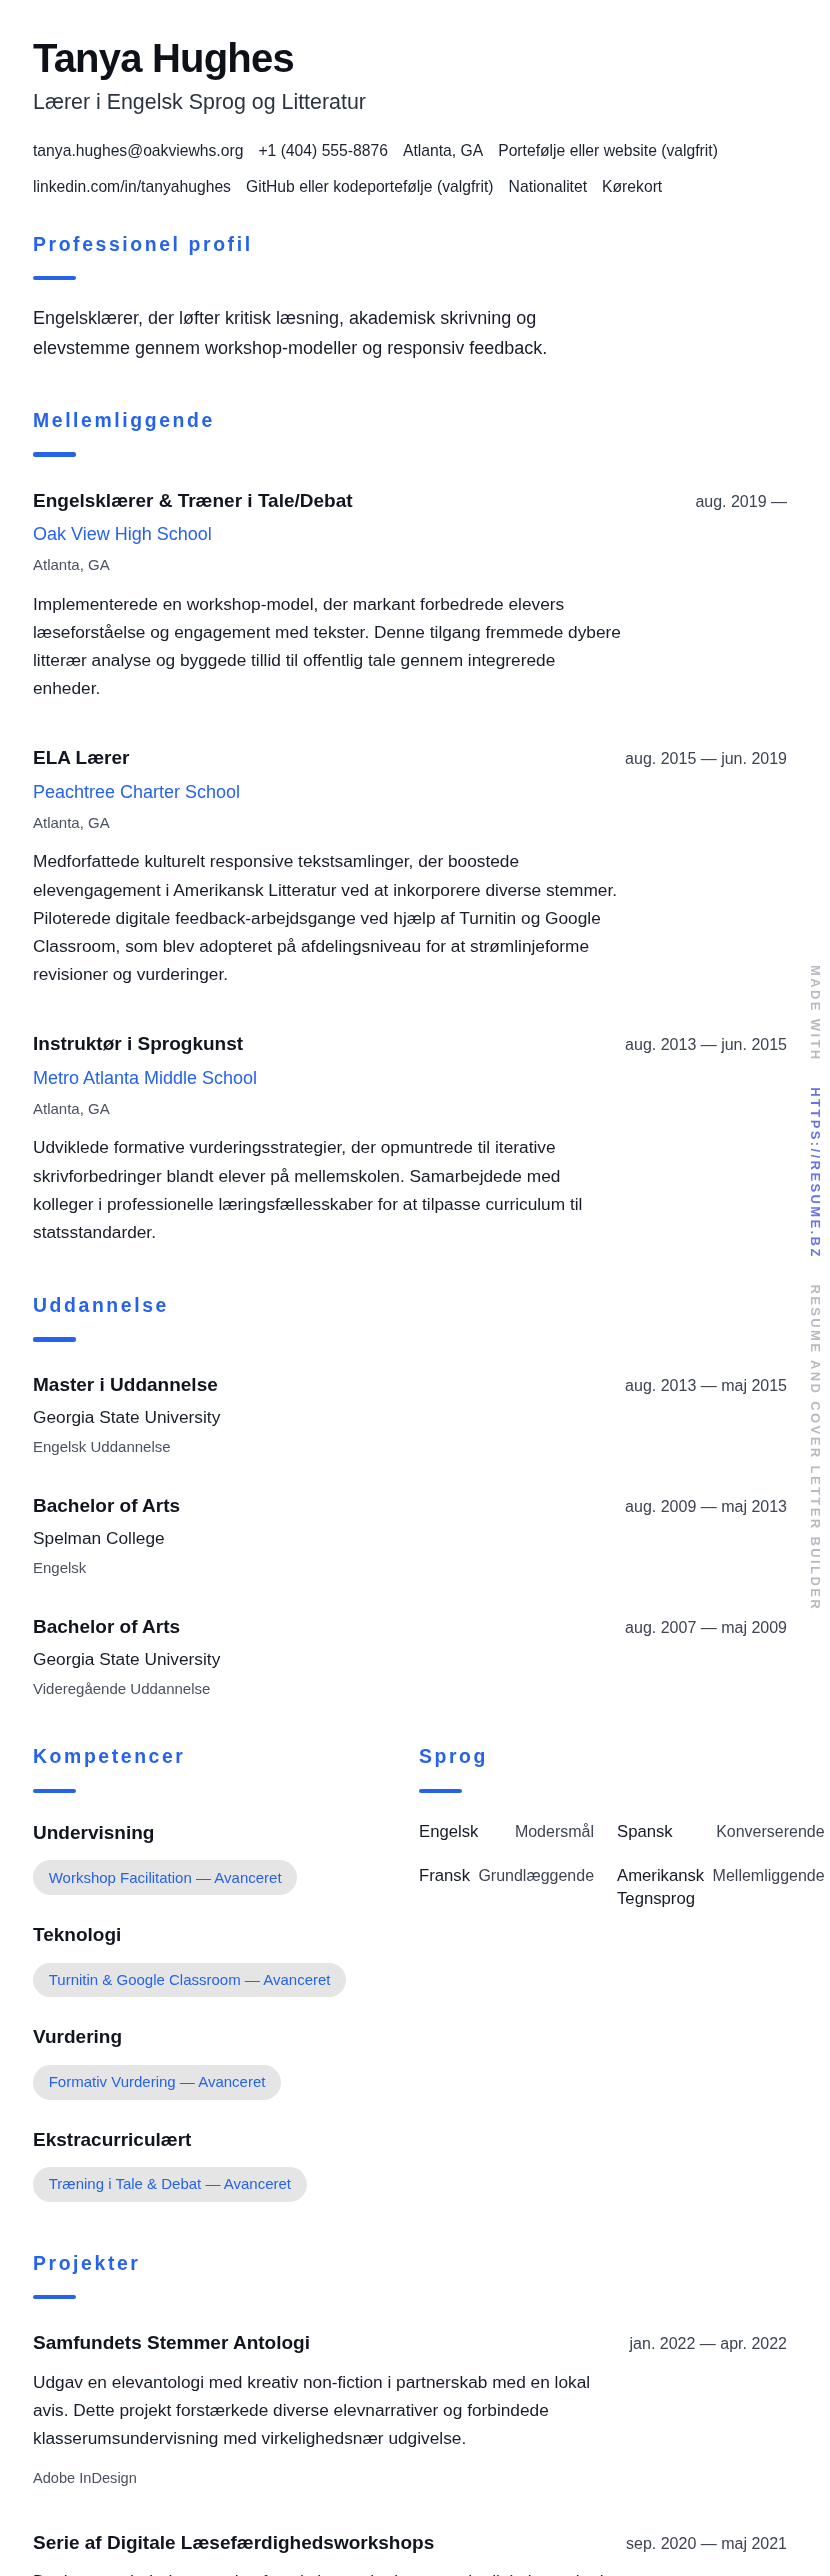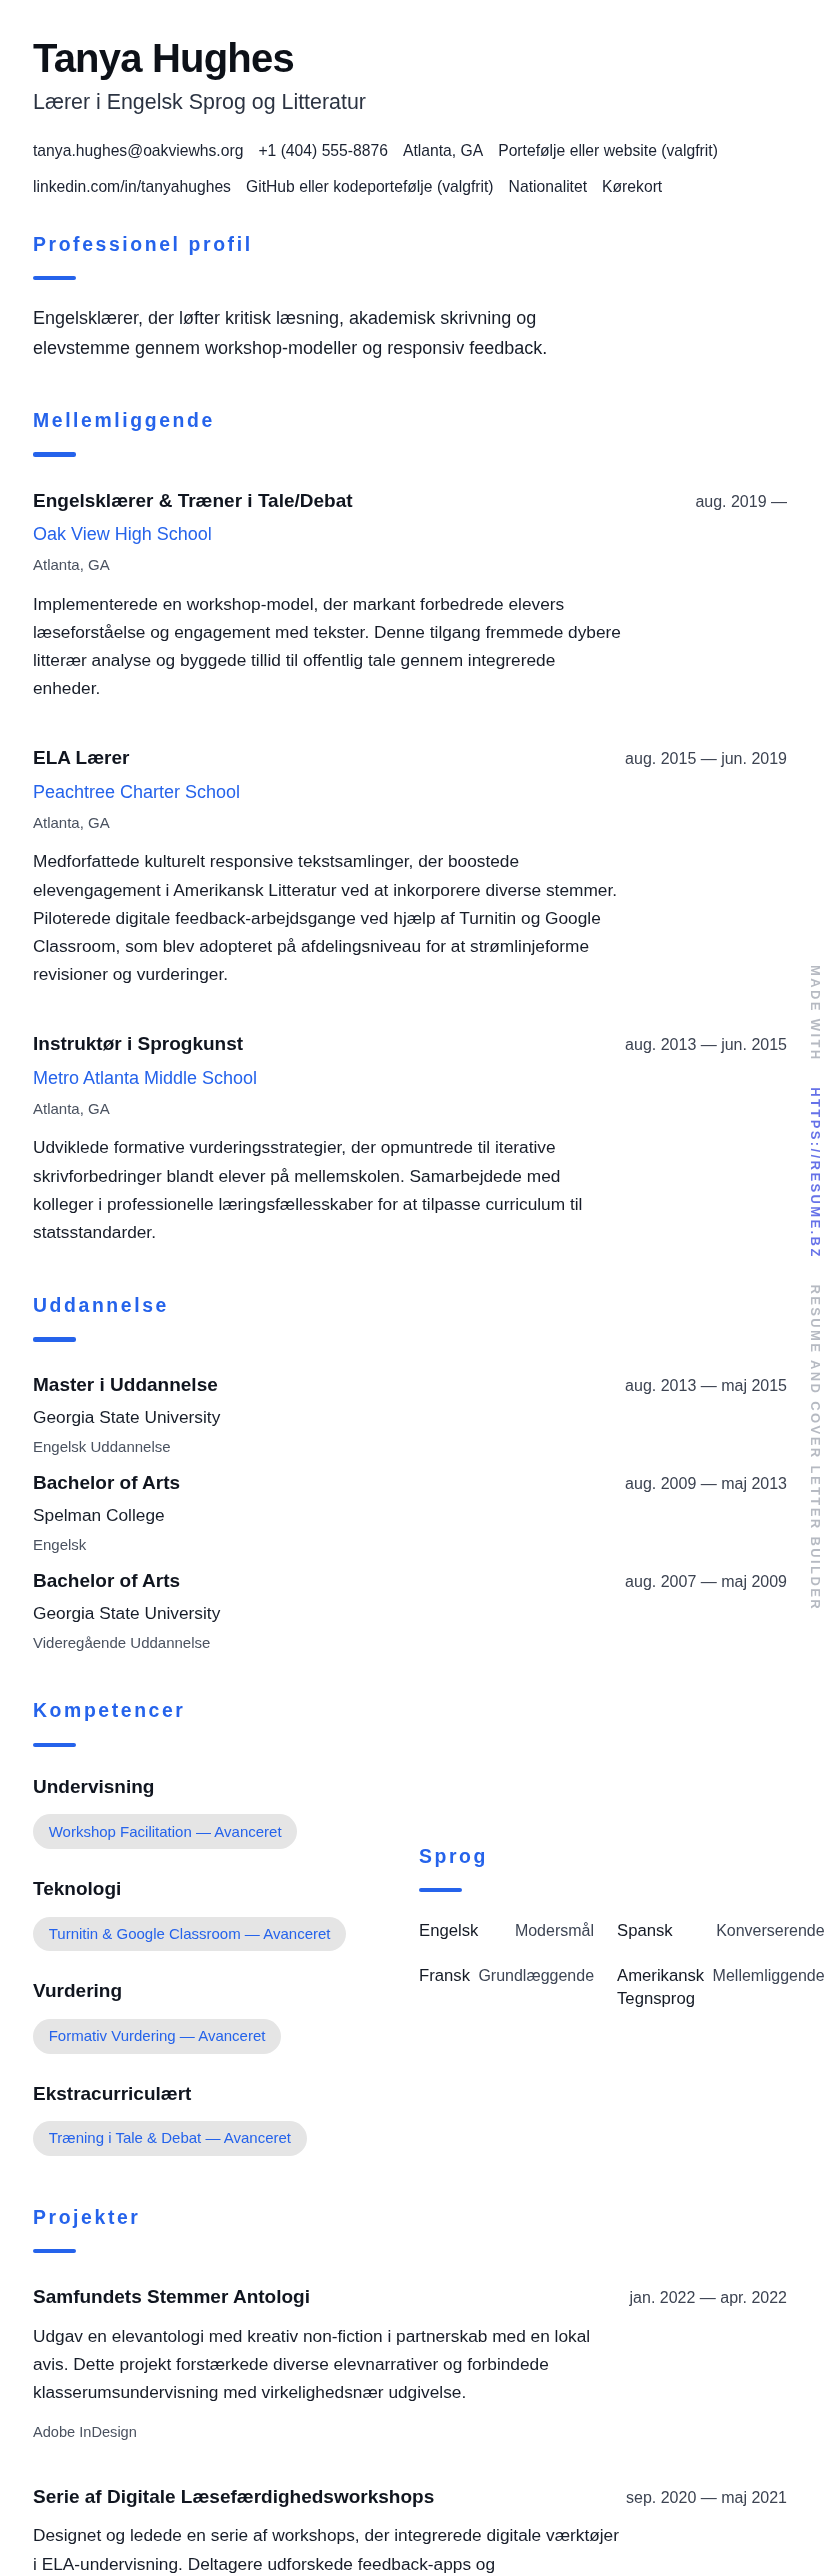--- a/index.html
+++ b/index.html
@@ -115,39 +115,39 @@
     color: #171d29;
     max-width: 591px;
   }
   .entry-tools {
     margin-top: 14.6px;
     font-size: 14.6px;
     color: #4a5260;
     line-height: 1.2;
   }
   
-  .edu { margin-top: 15px; }
+  .edu { margin-top: 38px; }
   .edu.first { margin-top: 31px; }
   .edu-school {
     margin-top: 10.5px;
     font-size: 17.3px;
     color: #171d29;
     line-height: 1.25;
   }
   .edu-field {
     margin-top: 9.4px;
     font-size: 15px;
     color: #4a5260;
     line-height: 1.2;
   }
   
   .twocol {
     display: flex;
     gap: 14px;
-    align-items: center;
+    align-items: flex-start;
   }
   .col-skills { flex: 1 1 auto; min-width: 0; }
   .col-langs { width: 368px; flex: 0 0 auto; }
   .skill-group { margin-top: 29px; }
   .skill-group.first { }
   .skill-label {
     font-size: 19px;
     font-weight: 700;
     color: #10151f;
     line-height: 1.2;

